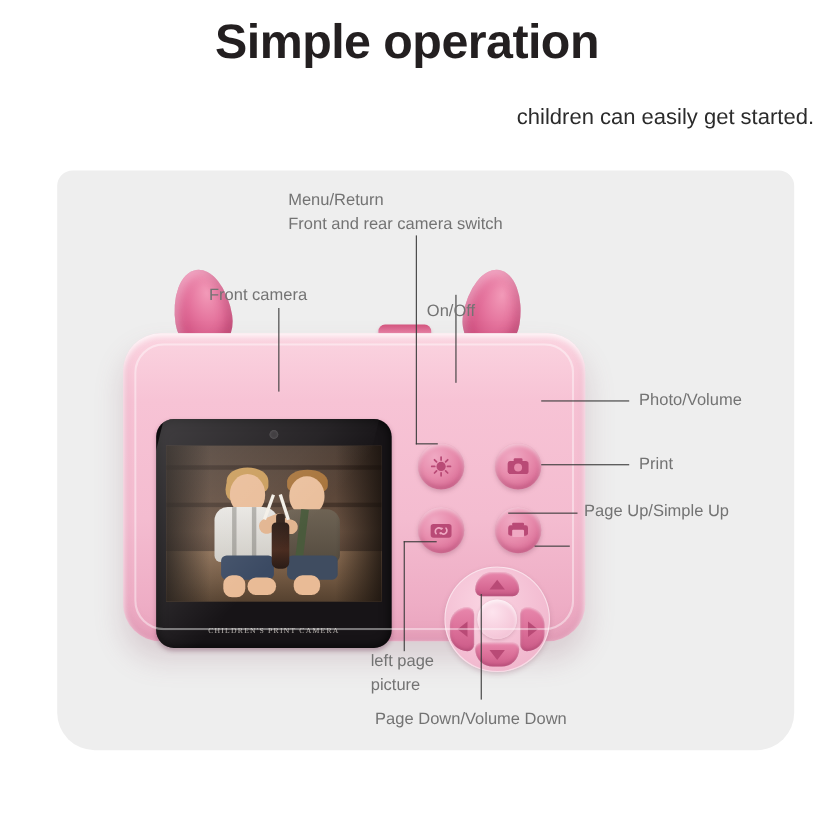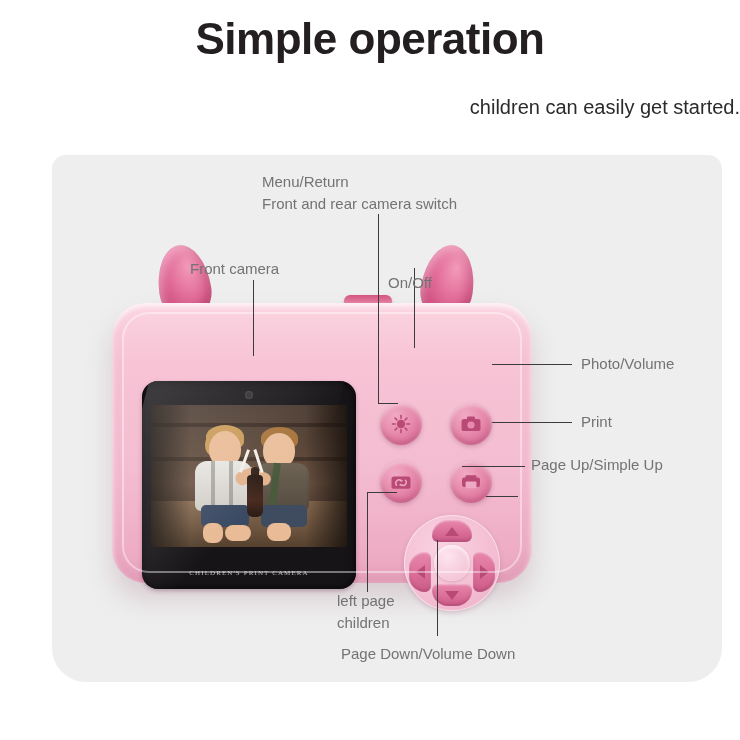--- a/index.html
+++ b/index.html
@@ -322,16 +322,16 @@
   <div class="ln ln-v" style="left:437px;top:540px;height:96px;"></div>
 
   <div class="lbl" style="left:262px;top:171px;">Menu/Return</div>
   <div class="lbl" style="left:262px;top:193px;">Front and rear camera switch</div>
   <div class="lbl" style="left:388px;top:243px;margin-top:29px;">On/Off</div>
   <div class="lbl" style="left:190px;top:258px;">Front camera</div>
   <div class="lbl" style="left:581px;top:353px;">Photo/Volume</div>
   <div class="lbl" style="left:581px;top:411px;">Print</div>
   <div class="lbl" style="left:531px;top:454px;">Page Up/Simple Up</div>
   <div class="lbl" style="left:337px;top:590px;">left page</div>
-  <div class="lbl" style="left:337px;top:612px;">children</div>
+  <div class="lbl" style="left:337px;top:612px;">picture</div>
   <div class="lbl" style="left:341px;top:643px;">Page Down/Volume Down</div>
 
 </div>
 
 </body></html>

